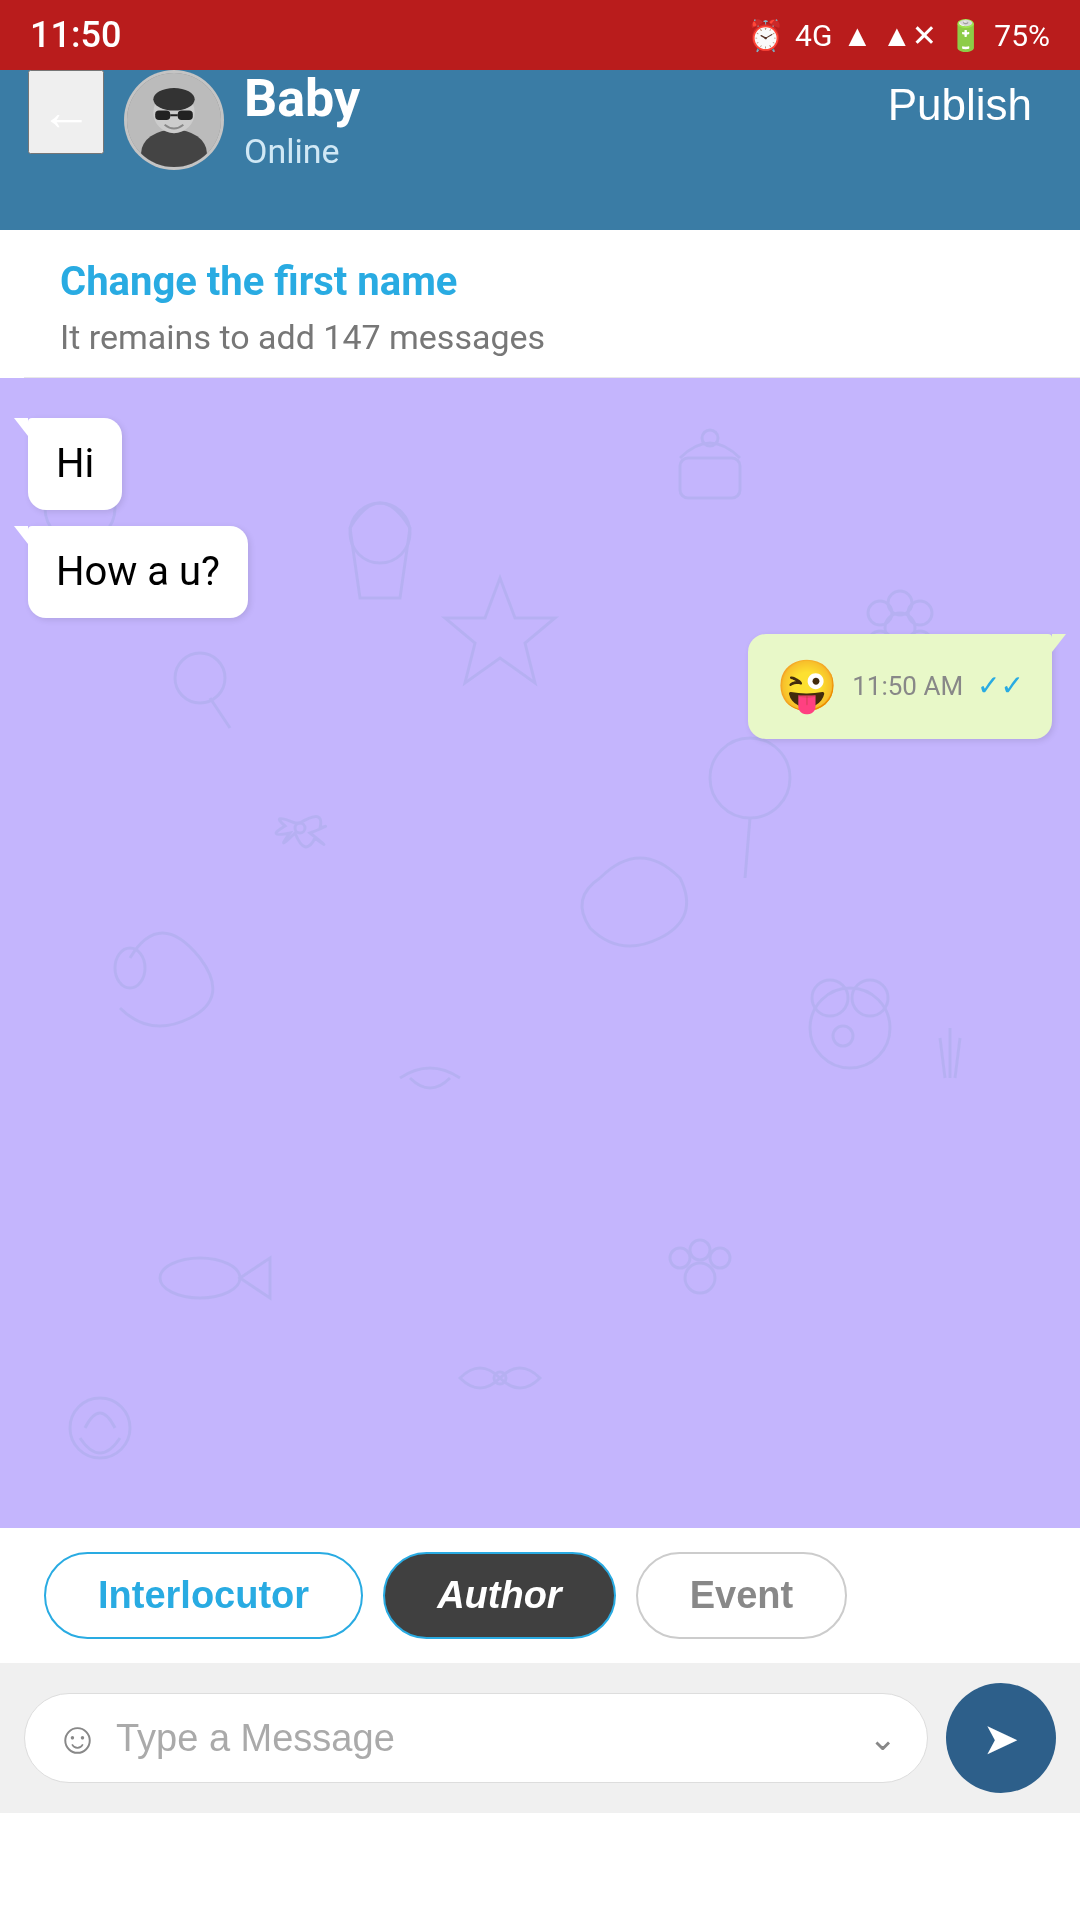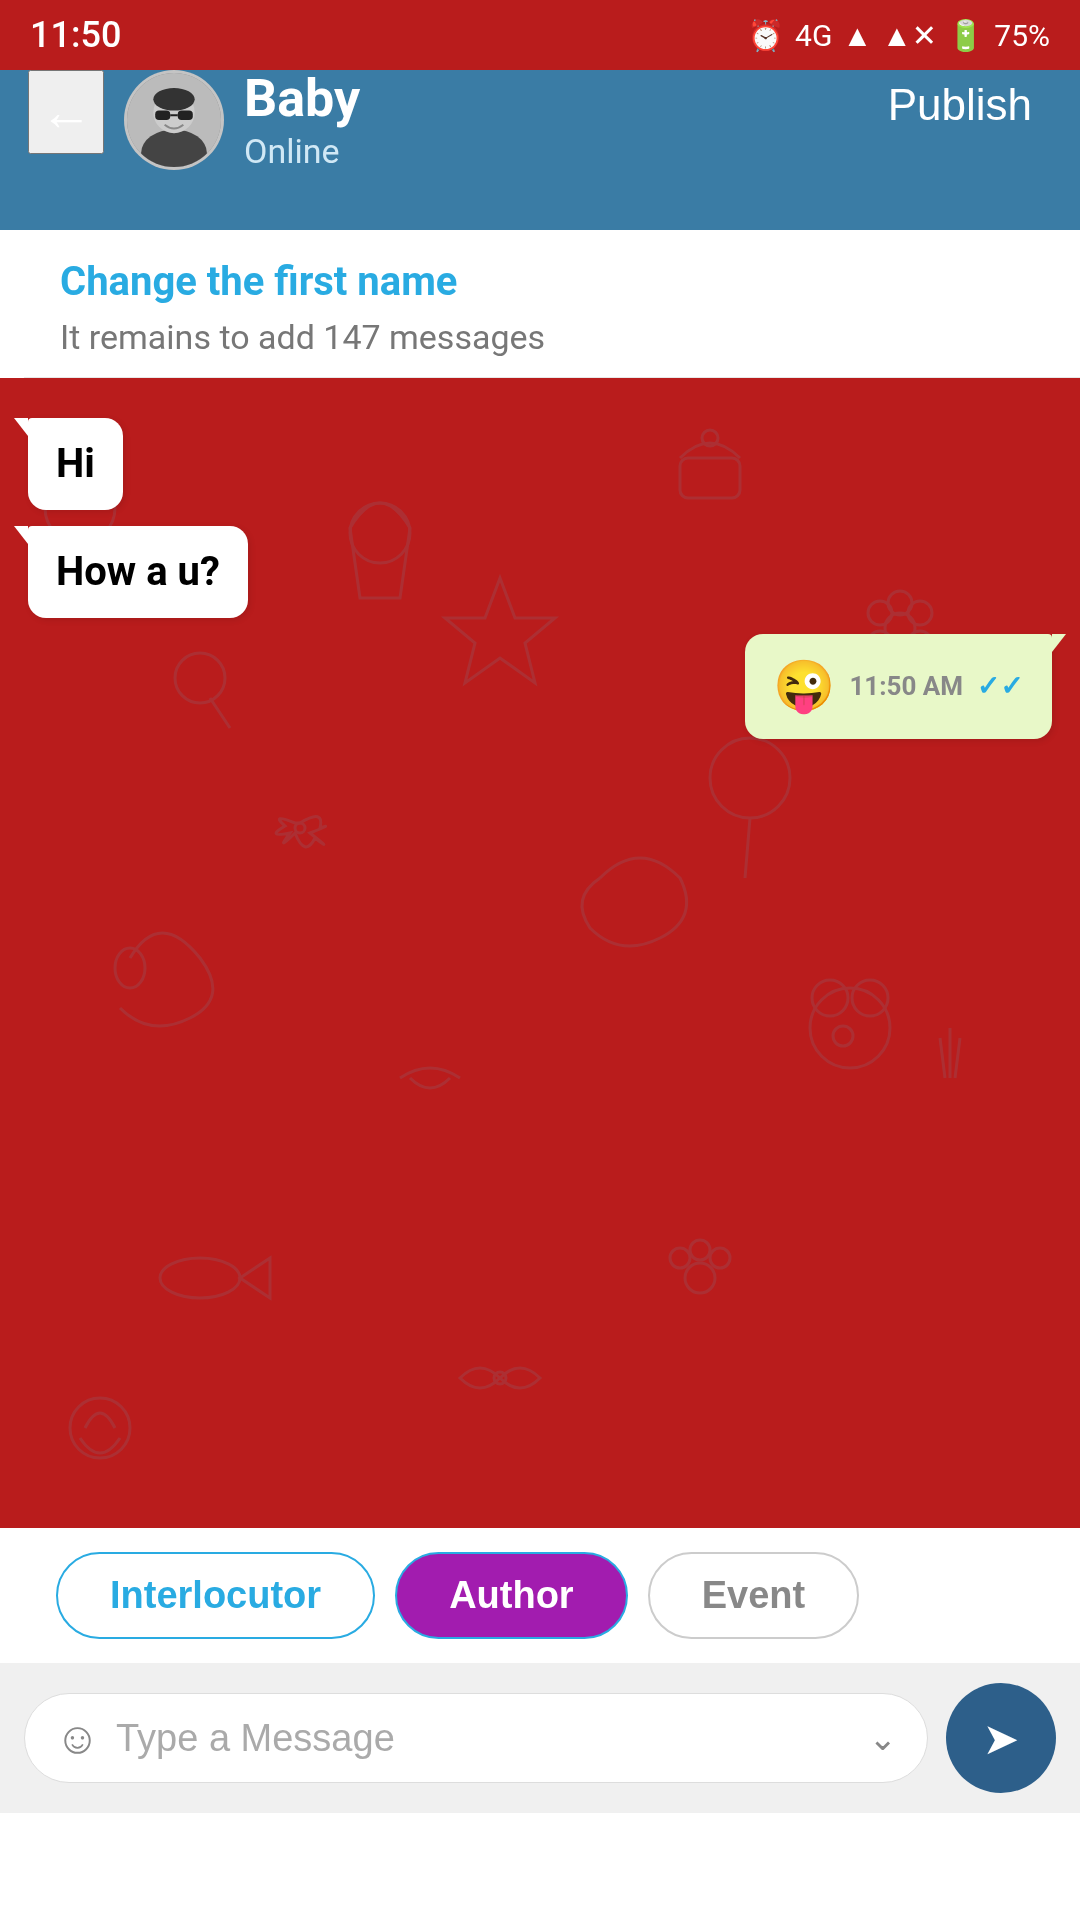--- a/index.html
+++ b/index.html
@@ -108,24 +108,23 @@
     }
     .notice-subtitle {
       color: #777;
       font-size: 34px;
     }
 
     
     .chat-area {
       flex: 1;
       position: relative;
-      background: #b91c1c;
+      background: #c4b5fd;
       overflow: hidden;
       min-height: 1150px;
-      font-weight: bold;
     }
 
     
     .chat-bg {
       position: absolute;
       inset: 0;
       opacity: 0.25;
     }
 
     .chat-messages {
@@ -190,40 +189,41 @@
       color: #29abe2;
       font-size: 28px;
     }
     .msg-emoji {
       font-size: 50px;
     }
 
     
     .role-selector {
       background: rgba(255,255,255,0.92);
-      padding: 24px 56px;
+      padding: 24px 44px;
       display: flex;
       gap: 20px;
       justify-content: flex-start;
       align-items: center;
     }
     .role-btn {
       padding: 20px 52px;
       border-radius: 50px;
       font-size: 38px;
       font-weight: 600;
       cursor: pointer;
       border: 2.5px solid #ccc;
       background: transparent;
       color: #29abe2;
     }
     .role-btn.active {
-      background: #a21caf;
+      background: #404040;
       color: #fff;
       border-color: #29abe2;
+      font-style: italic;
     }
     .role-btn.default {
       border-color: #ccc;
       color: #888;
     }
 
     
     .input-bar {
       display: flex;
       align-items: center;

